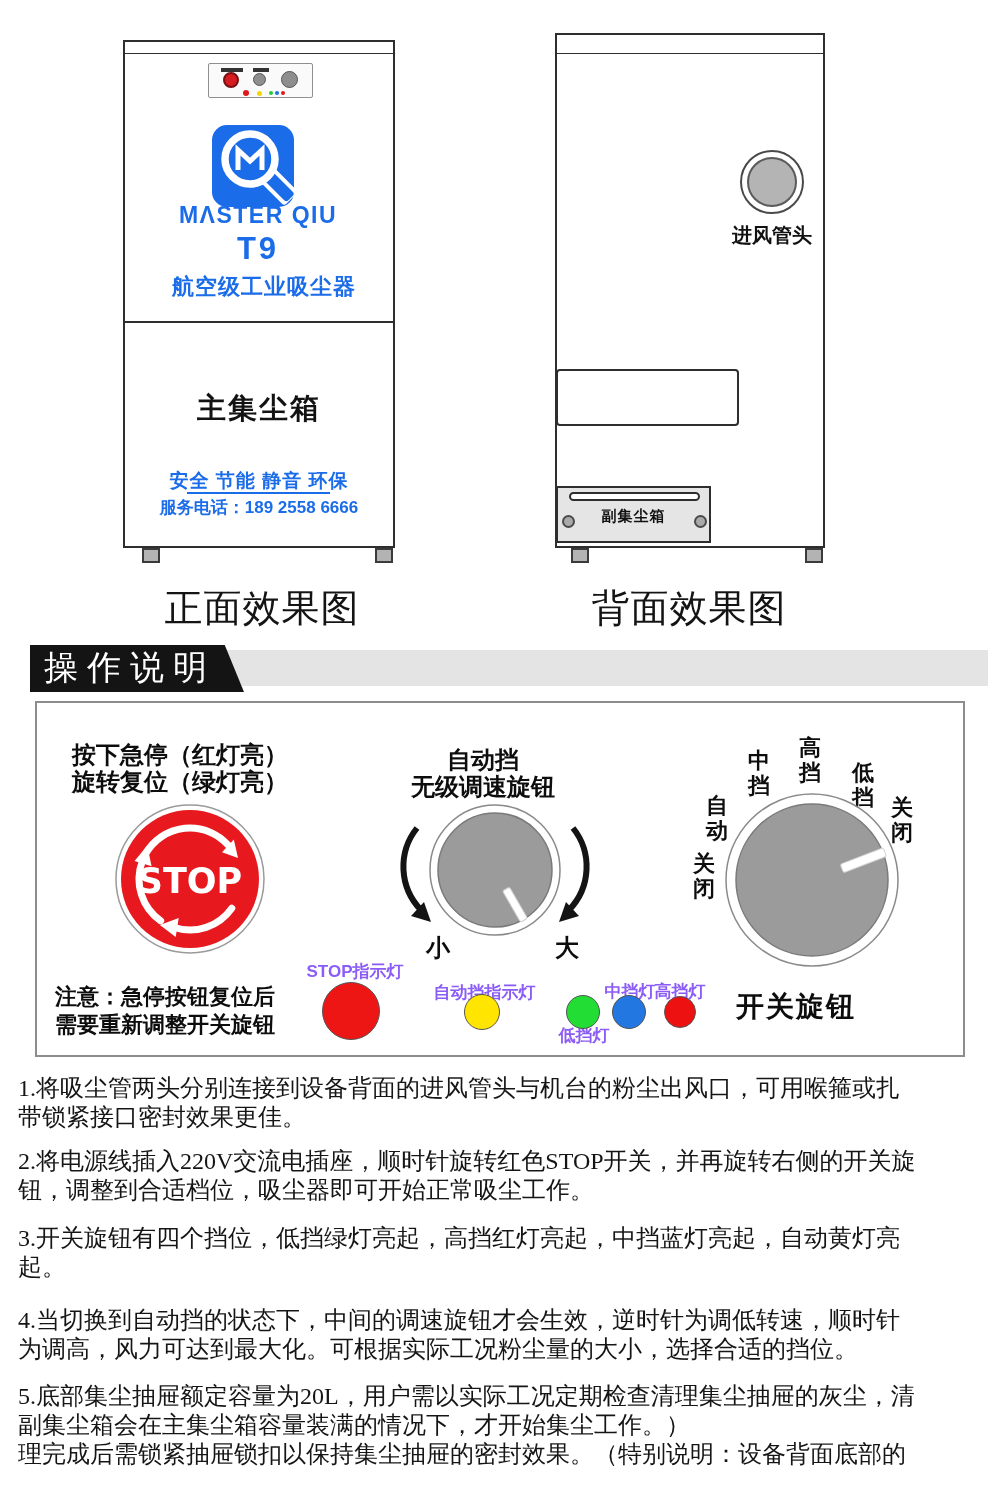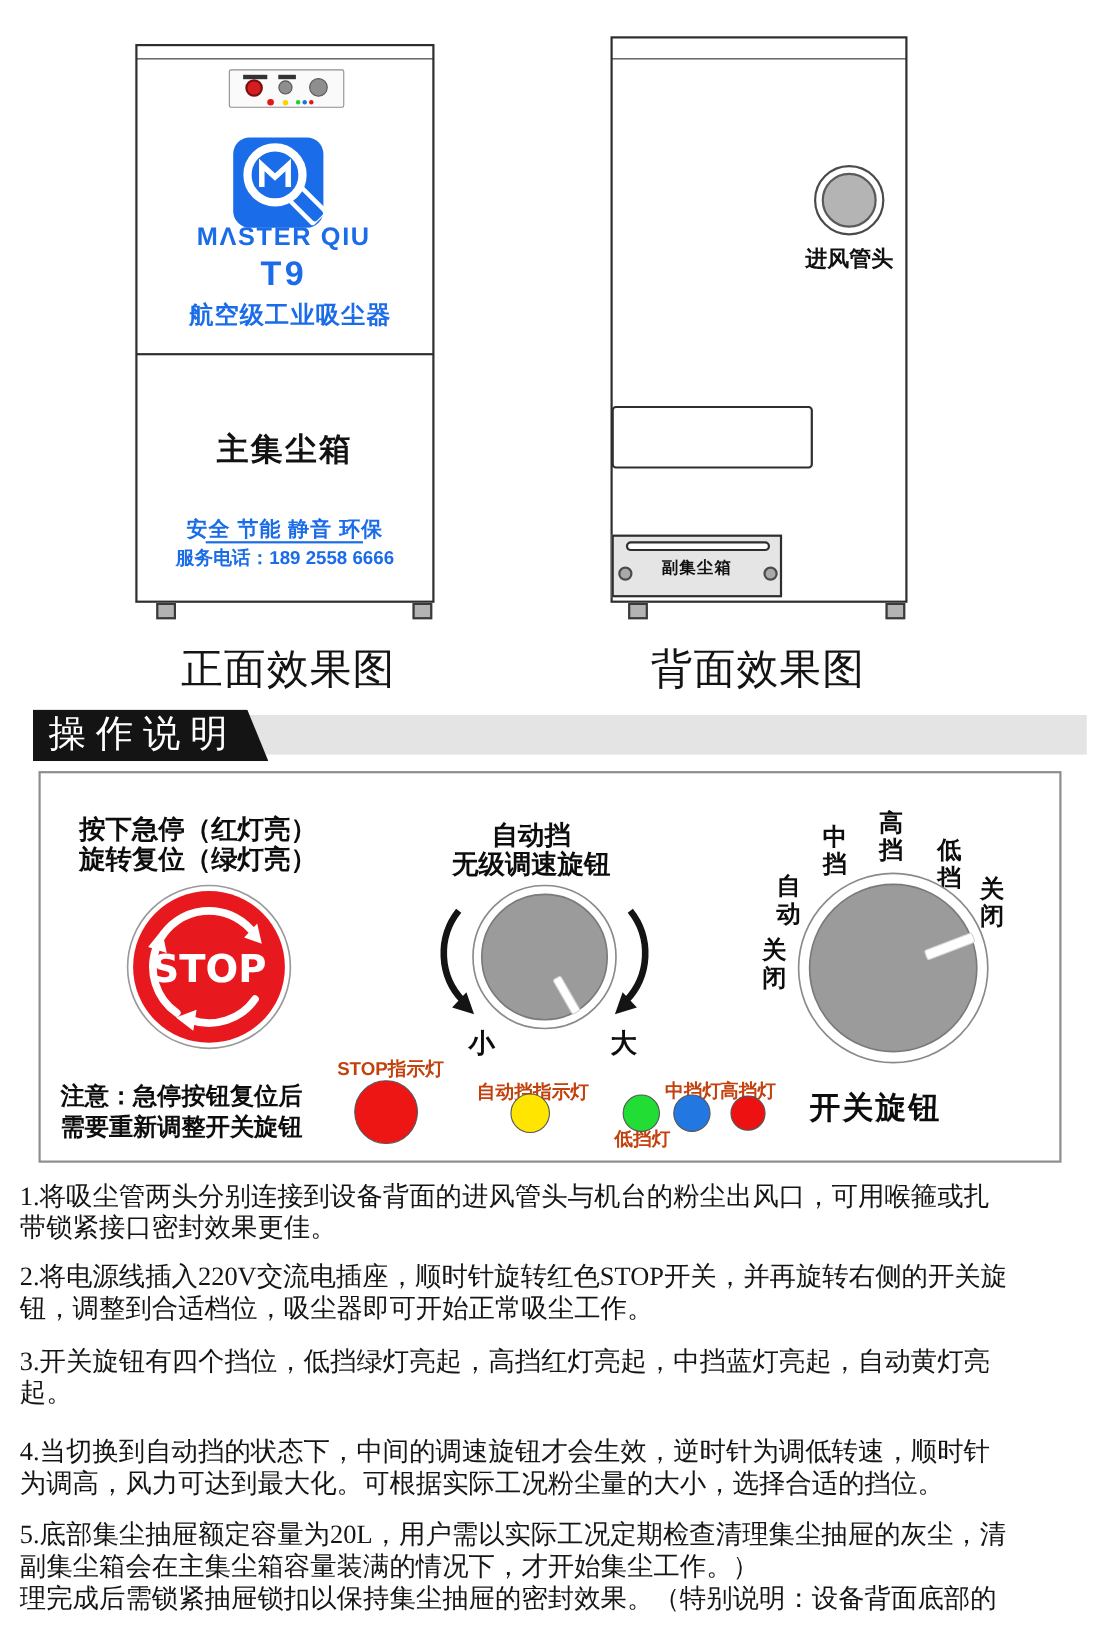--- a/index.html
+++ b/index.html
@@ -39,21 +39,21 @@
   .strip{position:absolute;left:30px;top:650px;width:958px;height:36px;background:#e4e4e4;}
   .banner{position:absolute;left:30px;top:645px;width:214px;height:47px;background:#141414;
     clip-path:polygon(0 0,91% 0,100% 100%,0 100%);z-index:2;}
   .banner span{display:block;color:#fff;font-family:"Liberation Serif","DejaVu Serif",serif;
     font-size:34px;letter-spacing:9px;line-height:46px;padding-left:14px;}
   
   .opbox{position:absolute;left:35px;top:701px;width:930px;height:356px;border:2px solid #8d8d8d;box-sizing:border-box;background:#fff;}
   .blabel{position:absolute;font-weight:700;color:#0d0d0d;font-size:24px;text-align:center;line-height:27px;}
   .note{position:absolute;font-weight:700;color:#0d0d0d;font-size:22px;line-height:28px;}
   .light{position:absolute;border-radius:50%;border:1px solid #555;box-sizing:border-box;}
-  .light-label{position:absolute;font-weight:700;font-size:17px;color:#c2410c;text-align:center;}
+  .light-label{position:absolute;font-weight:700;font-size:17px;color:#8b5cf6;text-align:center;}
   .minmax{position:absolute;font-weight:700;font-size:24px;color:#0d0d0d;}
   .vlabel{position:absolute;width:24px;font-size:22px;font-weight:700;line-height:25px;text-align:center;word-break:break-all;color:#0d0d0d;}
   .knobcap{position:absolute;font-weight:700;font-size:28px;letter-spacing:2px;text-align:left;color:#0d0d0d;}
   
   .instr{position:absolute;left:18px;width:966px;font-family:"Liberation Serif","DejaVu Serif",serif;
     font-size:24px;line-height:29px;color:#151515;}
 </style>
 </head>
 <body>
 

